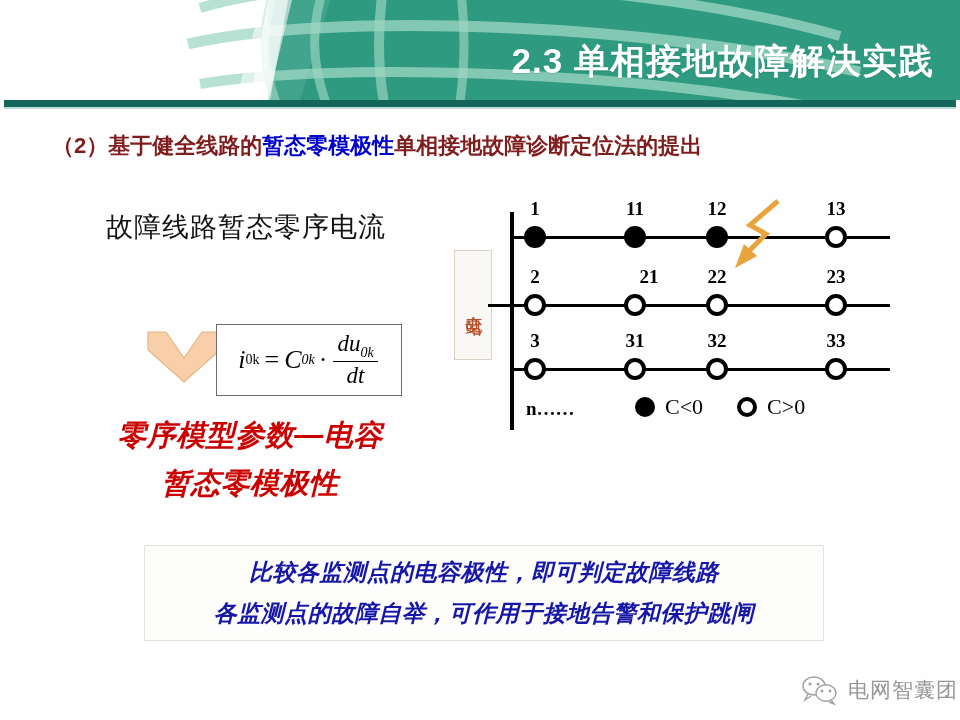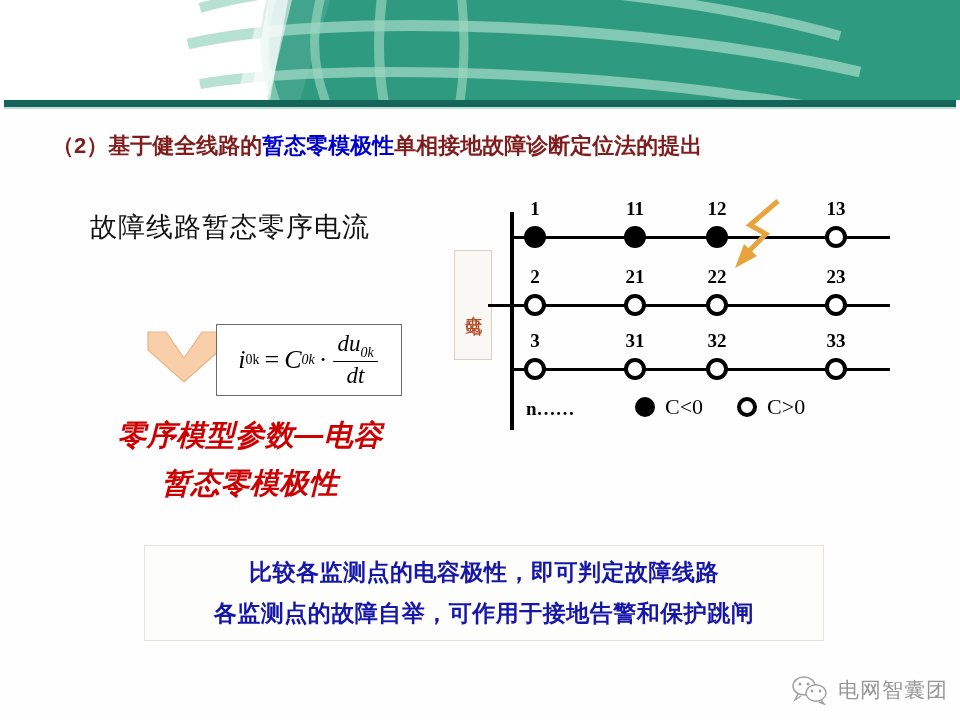--- a/index.html
+++ b/index.html
@@ -67,21 +67,21 @@
     font-weight: bold;
     white-space: nowrap;
     font-family: "Liberation Sans", sans-serif;
   }
   .subtitle .seg-red  { color: #7f1d1d; text-align: right; }
   .subtitle .seg-blue { color: #0000cc; }
 
   
   .left-statement {
     position: absolute;
-    left: 60px; top: 208px;
+    left: 76px; top: 208px;
     width: 340px;
     text-align: center;
     color: #111111;
     font-family: "Liberation Serif", serif;
     font-size: 27px;
     line-height: 1.46;
     letter-spacing: 1px;
   }
 
   .chevron-arrow {
@@ -262,26 +262,27 @@
     justify-content: center;
     gap: 10px;
   }
   .conclusion-line {
     color: #1616a8;
     font-size: 23px;
     font-weight: bold;
     white-space: nowrap;
     font-family: "Liberation Sans", sans-serif;
     letter-spacing: 0.5px;
+    font-style: italic;
   }
 
   
   .watermark {
     position: absolute;
-    right: 12px; bottom: 14px;
+    right: 2px; bottom: 14px;
     display: flex;
     align-items: center;
     gap: 8px;
     opacity: 0.62;
   }
   .watermark-text {
     color: #555555;
     font-size: 21px;
     font-family: "Liberation Sans", sans-serif;
     letter-spacing: 1px;
@@ -314,20 +315,21 @@
         <g stroke="#9fd8c4" fill="none" opacity="0.75">
           <path d="M200,8 C340,-34 640,-20 840,36" stroke-width="10"></path>
           <path d="M188,44 C330,12 640,22 860,72" stroke-width="11"></path>
           <path d="M200,84 C330,62 620,70 830,110" stroke-width="10"></path>
         </g>
 
         <path d="M262,0 L292,0 L268,100 L236,100 Z" fill="#ffffff" opacity="0.55"></path>
         <path d="M268,0 L288,0 L270,100 L250,100 Z" fill="#ffffff" opacity="0.65"></path>
       </g>
     </svg>
+    <div class="header-title">2.3 单相接地故障解决实践</div>
   </div>
   <div class="header-rule"></div>
   <div class="header-rule2"></div>
 
   <div class="subtitle">
     <span class="seg-red">（2）基于健全线路的</span><span class="seg-blue">暂态零模极性</span><span class="seg-red">单相接地故障诊断定位法的提出</span>
   </div>
 
   <div class="left-statement">
     <div>故障线路暂态零序电流</div>
@@ -382,21 +384,21 @@
       </g>
       <path d="M5,72 L14,48 L27,60 Z" fill="#e8a33d"></path>
     </svg>
 
     <div class="feeder" style="top:114px;"></div>
     <div class="node" style="left:84px;  top:104px;"></div>
     <div class="node" style="left:184px; top:104px;"></div>
     <div class="node" style="left:266px; top:104px;"></div>
     <div class="node" style="left:385px; top:104px;"></div>
     <div class="node-label" style="left:75px;  top:76px;">2</div>
-    <div class="node-label" style="left:175px; top:76px;">21</div>
+    <div class="node-label" style="left:189px; top:76px;">21</div>
     <div class="node-label" style="left:257px; top:76px;">22</div>
     <div class="node-label" style="left:376px; top:76px;">23</div>
 
     <div class="feeder" style="top:178px;"></div>
     <div class="node" style="left:84px;  top:168px;"></div>
     <div class="node" style="left:184px; top:168px;"></div>
     <div class="node" style="left:266px; top:168px;"></div>
     <div class="node" style="left:385px; top:168px;"></div>
     <div class="node-label" style="left:75px;  top:140px;">3</div>
     <div class="node-label" style="left:175px; top:140px;">31</div>

